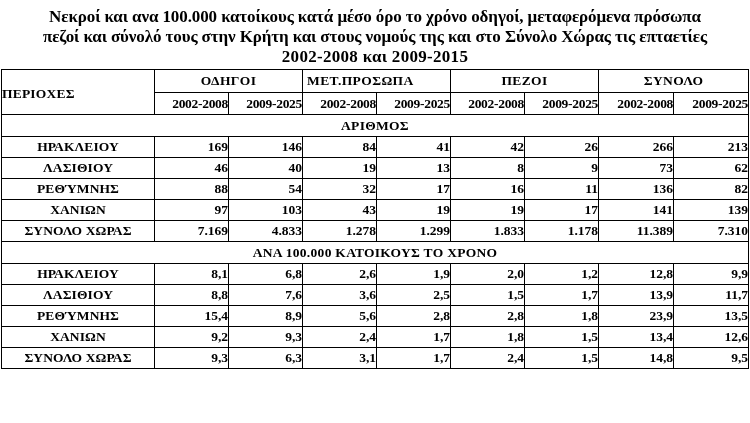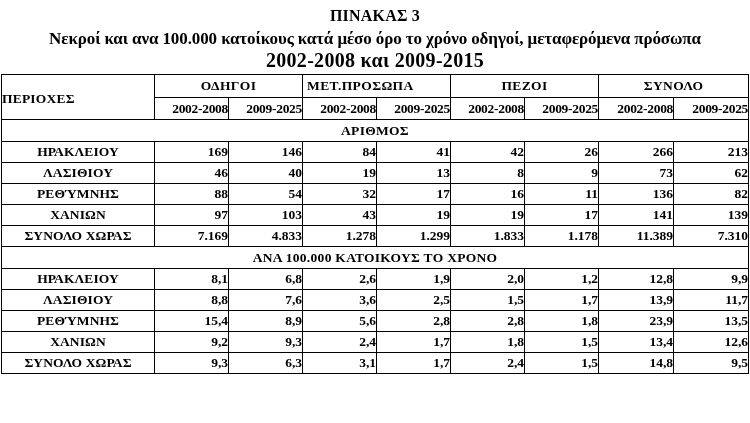--- a/index.html
+++ b/index.html
@@ -36,21 +36,21 @@
     font-size: 16px;
     letter-spacing: 0.2px;
     margin-bottom: 6px;
   }
   .title-sub {
     font-size: 17px;
     letter-spacing: -0.1px;
     margin-bottom: 3px;
   }
   .title-years {
-    font-size: 20px;
+    font-size: 17px;
     margin-bottom: 4px;
     letter-spacing: 0.3px;
   }
 
   
   table.main {
     border-collapse: collapse;
     width: 748px;
     margin: 0 1px;
     table-layout: fixed;
@@ -119,22 +119,22 @@
   col.c-label { width: 153px; }
   col.c-data  { width: 74px; }
   col.c-data-w { width: 75px; }
 </style>
 </head>
 <body>
 
 <div id="page">
 
   <div class="title-block">
-    <div class="title-line title-main">ΠΙΝΑΚΑΣ 3</div>
     <div class="title-line title-sub">Νεκροί και  ανα 100.000 κατοίκους  κατά μέσο όρο το χρόνο οδηγοί, μεταφερόμενα πρόσωπα</div>
+    <div class="title-line title-sub">πεζοί και σύνολό τους στην Κρήτη και στους νομούς της και στο Σύνολο Χώρας τις επταετίες</div>
     <div class="title-line title-years">2002-2008  και 2009-2015</div>
   </div>
 
   <table class="main">
     <colgroup>
       <col class="c-label">
       <col class="c-data">
         <col class="c-data">
       <col class="c-data">
         <col class="c-data">

